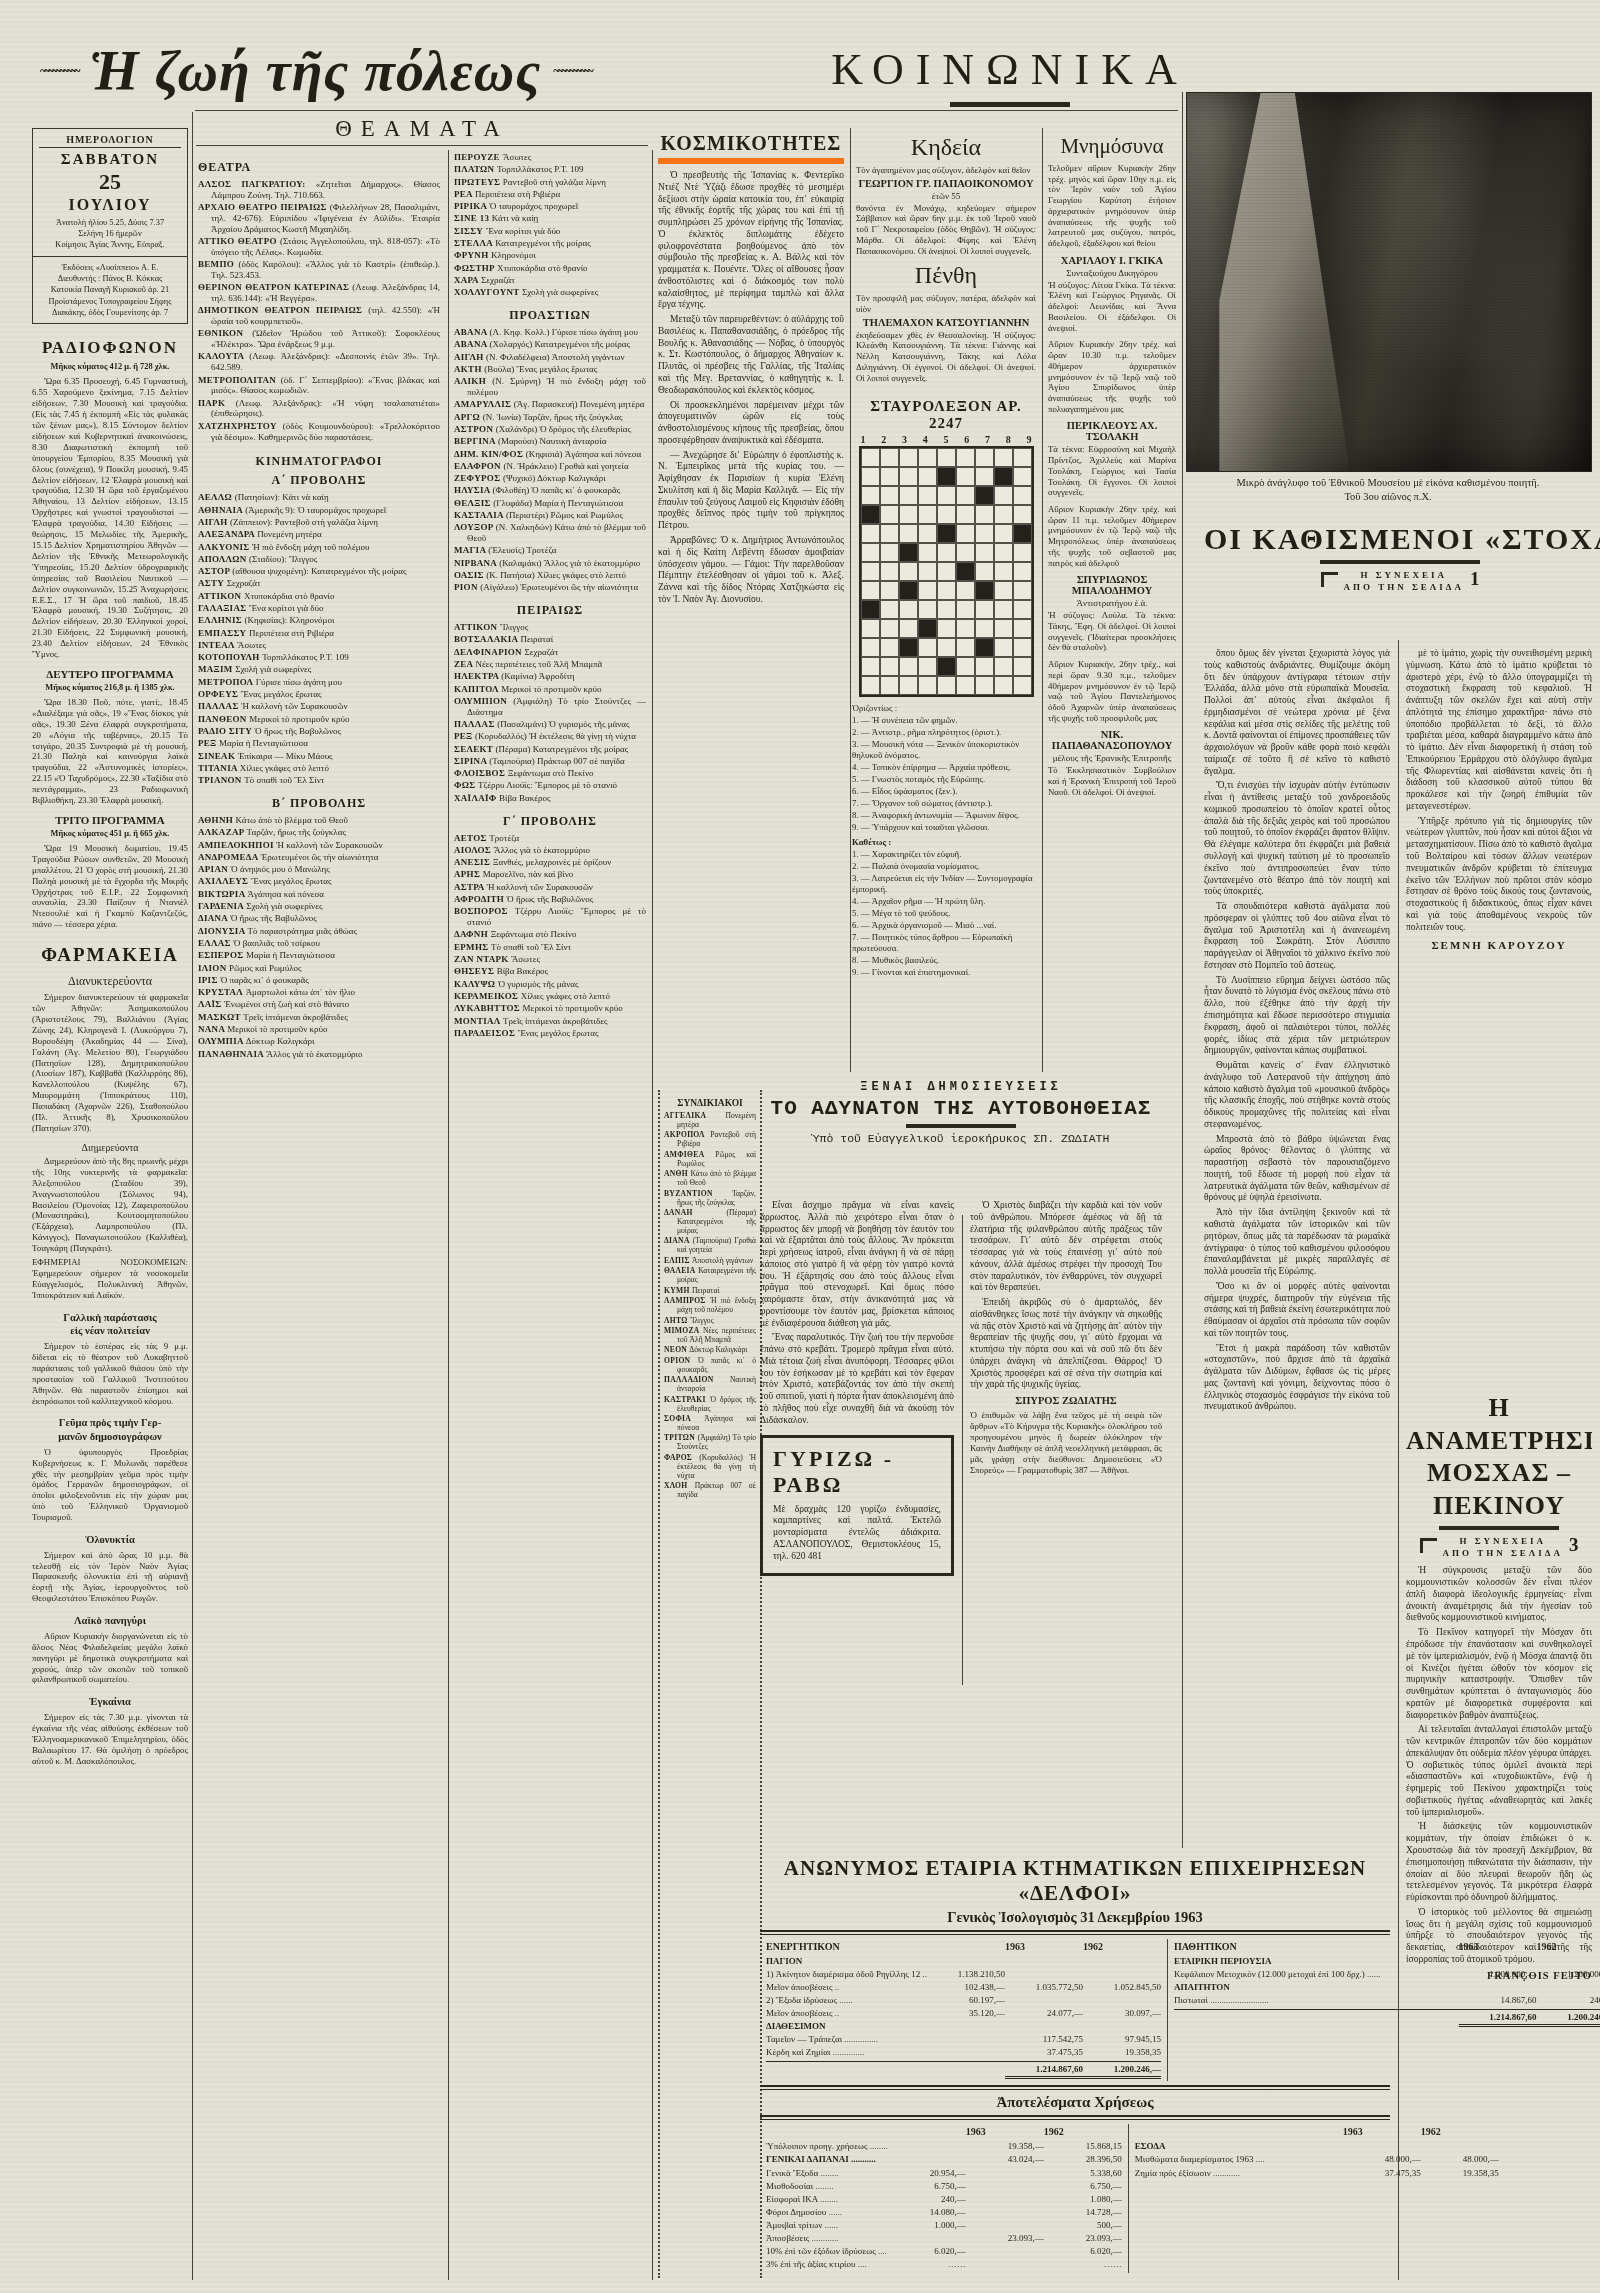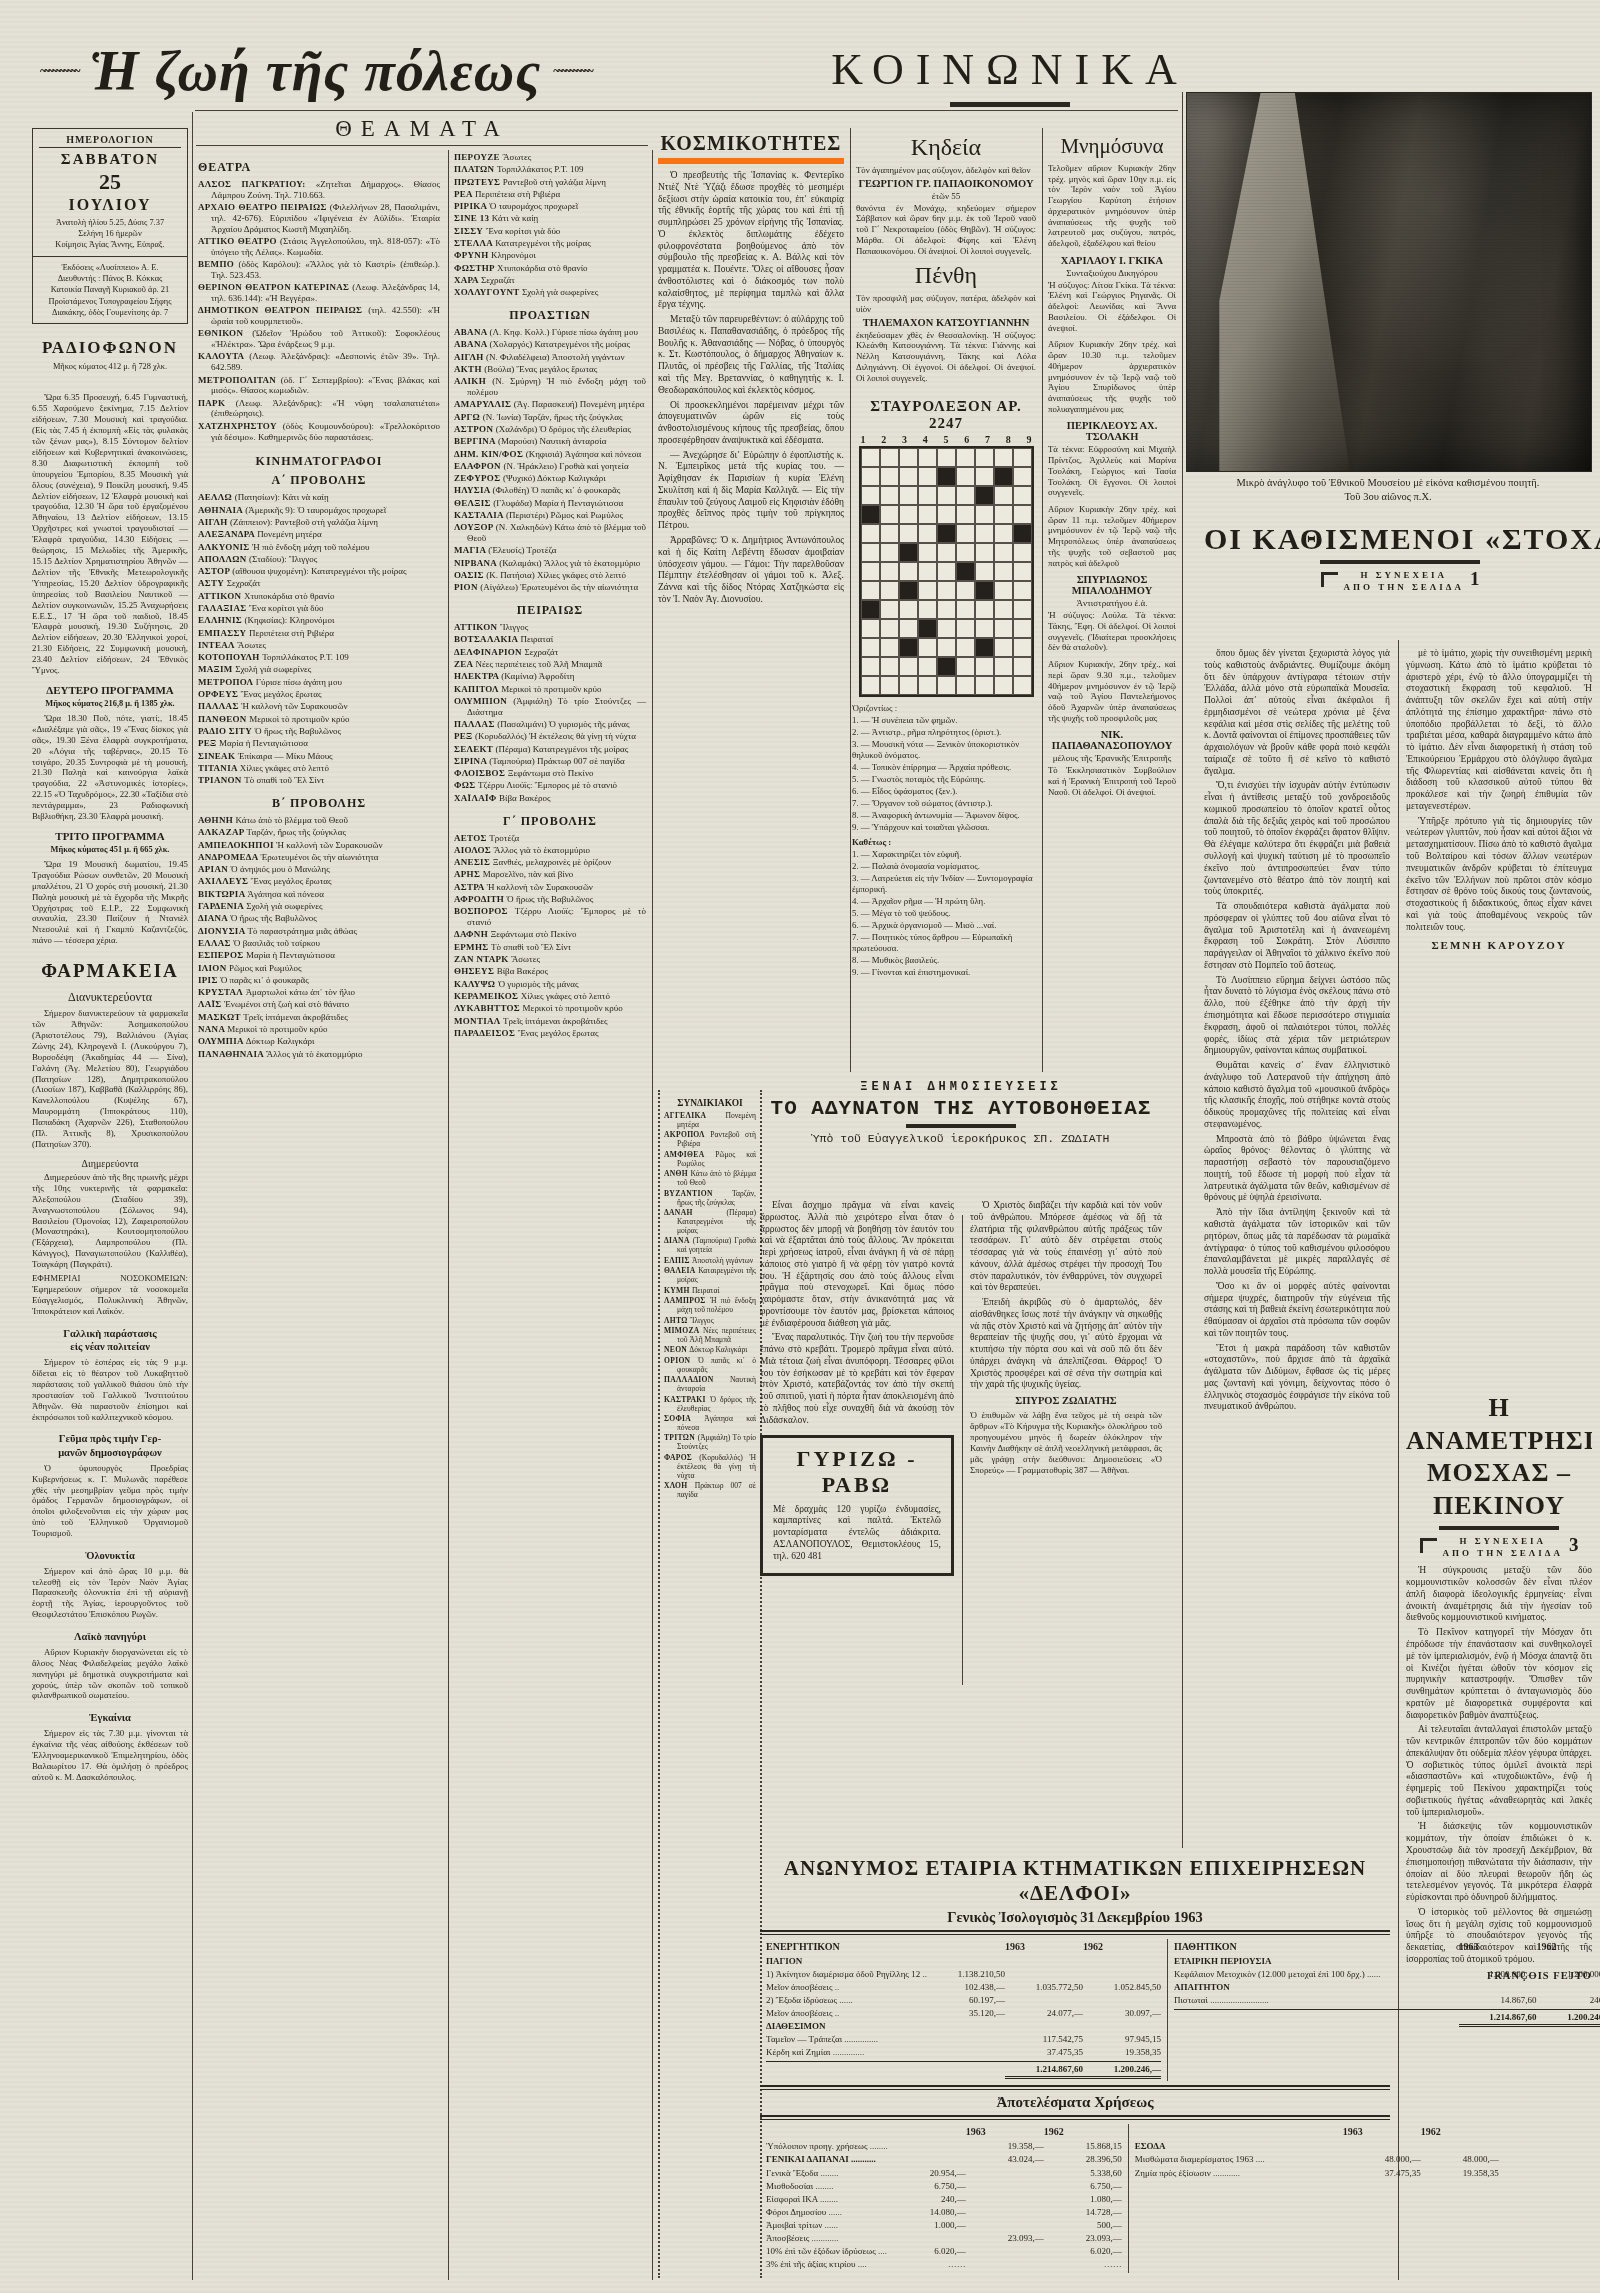--- a/index.html
+++ b/index.html
@@ -70,21 +70,21 @@
   .cont-num{font-size:19px;font-weight:bold;margin-top:-2px;}
   #mosx-headline{font-size:26px;font-weight:bold;text-align:center;letter-spacing:1px;line-height:1.25;}
   .fejto{font-weight:bold;text-align:right;font-size:10.5px;letter-spacing:1px;margin-top:4px;}
   
   #ksenai-label{font-size:12px;font-weight:bold;letter-spacing:4px;text-align:center;}
   #ksenai-headline{font-size:21px;font-weight:bold;text-align:center;letter-spacing:1px;margin:3px 0 2px;}
   #ksenai-by{font-size:11.5px;text-align:center;margin-bottom:6px;}
   .sig{font-weight:bold;text-align:center;font-size:10.5px;margin:4px 0;}
   
   #ad-box{border:3px solid #2a2620;padding:8px 10px;margin-top:8px;}
-  #ad-title{font-size:22px;font-weight:bold;text-align:center;letter-spacing:3px;margin-bottom:6px;}
+  #ad-title{font-size:22px;font-weight:bold;text-align:left;letter-spacing:3px;margin-bottom:6px;}
   
   #delfoi-title{font-size:21px;font-weight:bold;text-align:center;letter-spacing:1px;}
   #delfoi-sub{font-size:14.5px;font-weight:bold;text-align:center;margin:3px 0 2px;}
   .dbl-rule{border-top:2px solid #2a2620;border-bottom:1px solid #2a2620;height:2px;margin:4px 0;}
   .fin-panels{display:flex;}
   .fin-panel{flex:1;padding:2px 6px;}
   .fin-panel + .fin-panel{border-left:1px solid #46413a;}
   .fin-header{display:flex;font-size:10px;font-weight:bold;margin-bottom:3px;}
   .fin-header .fl{flex:1;}
   .fin-header .fc{width:78px;}
@@ -133,21 +133,21 @@
       <div class="cal-small">Κοίμησις Ἁγίας Ἄννης, Εὐπραξ.</div>
     </div>
     <div class="box" style="border-top:none;">
       <div class="pub-small">Ἐκδόσεις «Λυσίππειο» Α. Ε.</div>
       <div class="pub-small">Διευθυντής : Πάνος Β. Κόκκας</div>
       <div class="pub-small">Κατοικία Παναγῆ Κυριακοῦ ἀρ. 21</div>
       <div class="pub-small">Προϊστάμενος Τυπογραφείου Σήφης Διακάκης, ὁδὸς Γουμενίτσης ἀρ. 7</div>
     </div>
 
     <div class="col1-head">ΡΑΔΙΟΦΩΝΟΝ</div>
-    <div class="cal-small" style="font-weight:normal;margin-bottom:19px;">Μῆκος κύματος 412 μ. ἢ 728 χλκ.</div>
+    <div class="cal-small" style="font-weight:bold;margin-bottom:3px;">Μῆκος κύματος 412 μ. ἢ 728 χλκ.</div>
     <div class="par" style="font-size:8.8px;">Ὥρα 6.35 Προσευχή, 6.45 Γυμναστική, 6.55 Χαρούμενο ξεκίνημα, 7.15 Δελτίον εἰδήσεων, 7.30 Μουσικὴ καὶ τραγούδια. (Εἰς τὰς 7.45 ἡ ἐκπομπὴ «Εἰς τὰς φυλακὰς τῶν ξένων μας»), 8.15 Σύντομον δελτίον εἰδήσεων καὶ Κυβερνητικαὶ ἀνακοινώσεις, 8.30 Διαφωτιστικὴ ἐκπομπὴ τοῦ ὑπουργείου Ἐμπορίου, 8.35 Μουσικὴ γιὰ ὅλους (συνέχεια), 9 Ποικίλη μουσική, 9.45 Δελτίον εἰδήσεων, 12 Ἐλαφρὰ μουσικὴ καὶ τραγούδια, 12.30 Ἡ ὥρα τοῦ ἐργαζομένου Ἀθηναίου, 13 Δελτίον εἰδήσεων, 13.15 Ὀρχῆστρες καὶ γνωστοὶ τραγουδισταί — Ἐλαφρὰ τραγούδια, 14.30 Εἰδήσεις — θεώρησις, 15 Μελωδίες τῆς Ἀμερικῆς, 15.15 Δελτίον Χρηματιστηρίου Ἀθηνῶν — Δελτίον τῆς Ἐθνικῆς Μετεωρολογικῆς Ὑπηρεσίας, 15.20 Δελτίον ὑδρογραφικῆς ὑπηρεσίας τοῦ Βασιλείου Ναυτικοῦ — Δελτίον συγκοινωνιῶν, 15.25 Ἀναχωρήσεις Ε.Ε.Σ., 17 Ἡ ὥρα τοῦ παιδιοῦ, 18.45 Ἐλαφρὰ μουσική, 19.30 Συζήτησις, 20 Δελτίον εἰδήσεων, 20.30 Ἑλληνικοὶ χοροί, 21.30 Εἰδήσεις, 22 Συμφωνικὴ μουσική, 23.40 Δελτίον εἰδήσεων, 24 Ἐθνικὸς Ὕμνος.</div>
 
     <div class="col1-sub">ΔΕΥΤΕΡΟ ΠΡΟΓΡΑΜΜΑ</div>
     <div class="cal-small" style="font-weight:bold;margin-bottom:3px;">Μῆκος κύματος 216,8 μ. ἢ 1385 χλκ.</div>
     <div class="par" style="font-size:8.8px;">Ὥρα 18.30 Ποῦ, πότε, γιατί;, 18.45 «Διαλέξαμε γιὰ σᾶς», 19 «Ἕνας δίσκος γιὰ σᾶς», 19.30 Ξένα ἐλαφρὰ συγκροτήματα, 20 «Λόγια τῆς ταβέρνας», 20.15 Τὸ τσιγάρο, 20.35 Συντροφιὰ μὲ τὴ μουσική, 21.30 Παληὰ καὶ καινούργια λαϊκὰ τραγούδια, 22 «Ἀστυνομικὲς ἱστορίες», 22.15 «Ὁ Ταχυδρόμος», 22.30 «Ταξίδια στὸ πεντάγραμμα», 23 Ραδιοφωνικὴ Βιβλιοθήκη, 23.30 Ἐλαφρὰ μουσική.</div>
 
     <div class="col1-sub">ΤΡΙΤΟ ΠΡΟΓΡΑΜΜΑ</div>
     <div class="cal-small" style="font-weight:bold;margin-bottom:3px;">Μῆκος κύματος 451 μ. ἢ 665 χλκ.</div>
     <div class="par" style="font-size:8.8px;">Ὥρα 19 Μουσικὴ δωματίου, 19.45 Τραγούδια Ρώσων συνθετῶν, 20 Μουσικὴ μπαλλέτου, 21 Ὁ χορὸς στὴ μουσική, 21.30 Παληὰ μουσικὴ μὲ τὰ ἔγχορδα τῆς Μικρῆς Ὀρχήστρας τοῦ Ε.Ι.Ρ., 22 Συμφωνικὴ συναυλία, 23.30 Παίζουν ἡ Ντανιὲλ Ντεσουλιὲ καὶ ἡ Γκαμπὺ Καζαντζεζύς, πιάνο — τέσσερα χέρια.</div>
 

